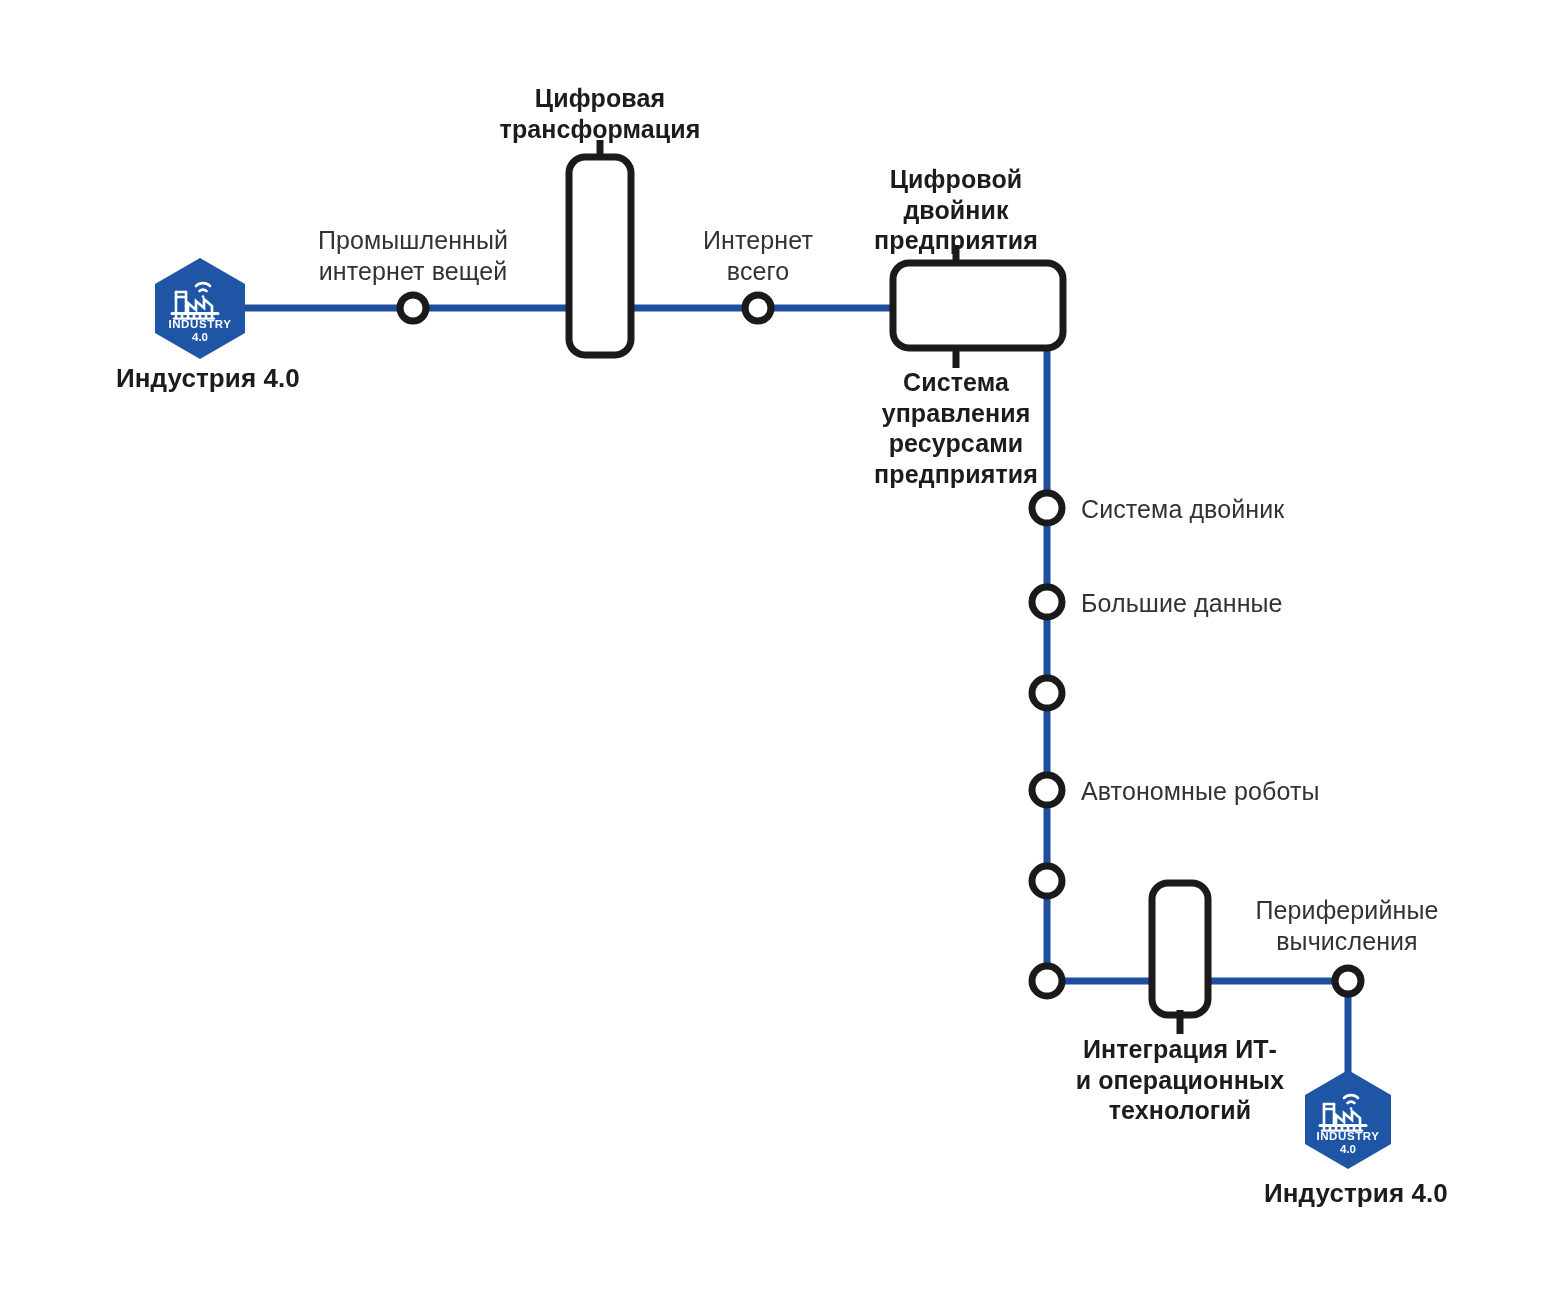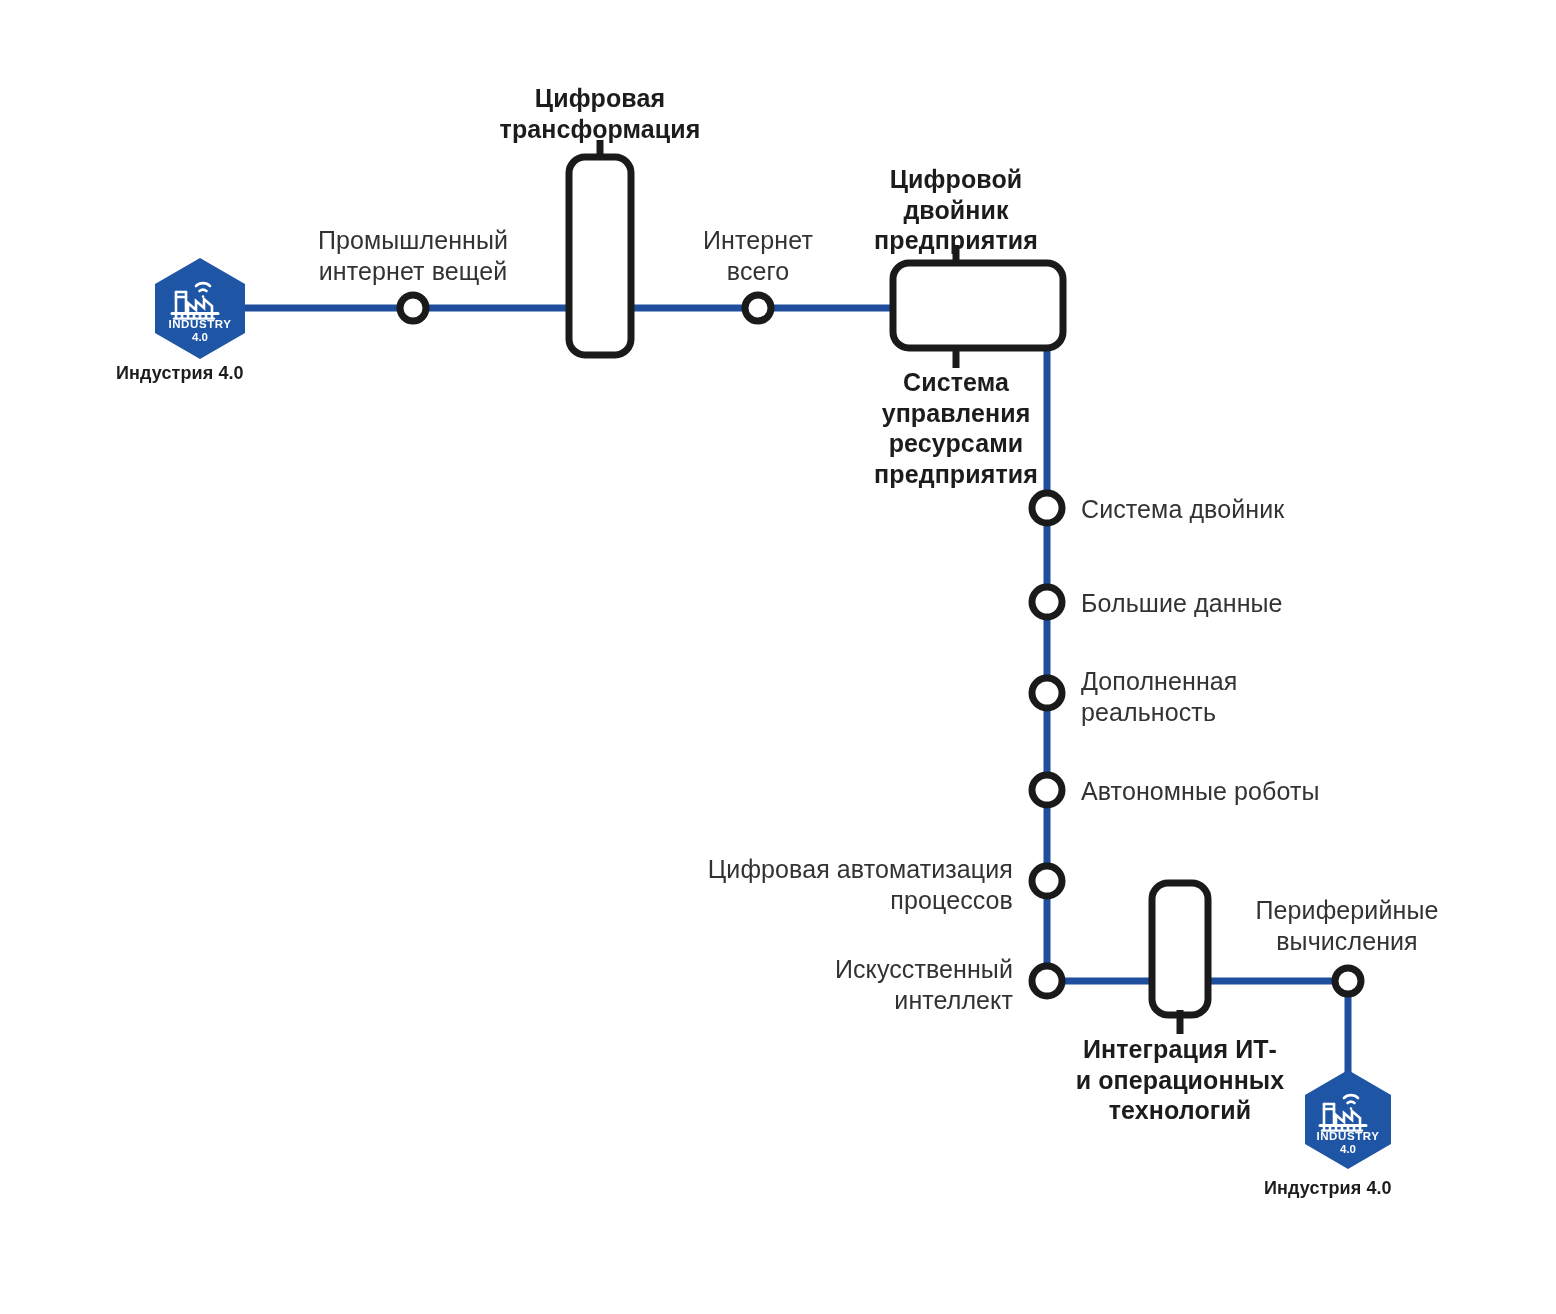--- a/index.html
+++ b/index.html
@@ -35,21 +35,21 @@
   }
   .lbl.bold {
     font-weight: bold;
     color: #1c1c1c;
   }
   .lbl.center { text-align: center; }
   .lbl.right  { text-align: right; }
   .lbl.left   { text-align: left; }
   .hex-label {
     font-weight: bold;
-    font-size: 18px;
+    font-size: 26px;
     color: #1c1c1c;
   }
 </style>
 </head>
 <body>
 
 <div id="canvas">
 
   <svg id="map-svg" viewBox="0 0 1556 1314" xmlns="http://www.w3.org/2000/svg">
 
@@ -172,27 +172,21 @@
   <div class="lbl center" style="left:263px; top:225px; width:300px;">Промышленный
 интернет вещей</div>
 
   <div class="lbl center" style="left:658px; top:225px; width:200px;">Интернет
 всего</div>
 
   <div class="lbl left" style="left:1081px; top:494px; width:360px;">Система двойник</div>
 
   <div class="lbl left" style="left:1081px; top:588px; width:360px;">Большие данные</div>
 
-  <div class="lbl left" style="left:1081px; top:666px; width:360px;">Дополненная
-реальность</div>
 
   <div class="lbl left" style="left:1081px; top:776px; width:380px;">Автономные роботы</div>
 
-  <div class="lbl right" style="left:613px; top:854px; width:400px;">Цифровая автоматизация
-процессов</div>
 
-  <div class="lbl right" style="left:613px; top:954px; width:400px;">Искусственный
-интеллект</div>
 
   <div class="lbl center" style="left:1232px; top:895px; width:230px;">Периферийные
 вычисления</div>
 
 </div>
 
 </body></html>

